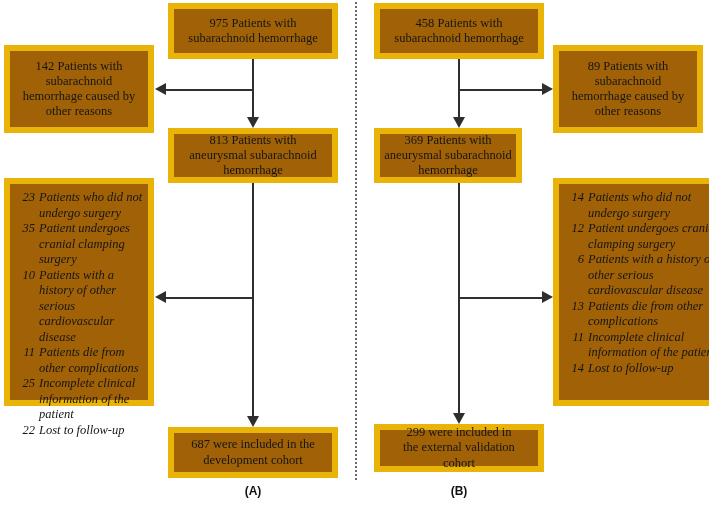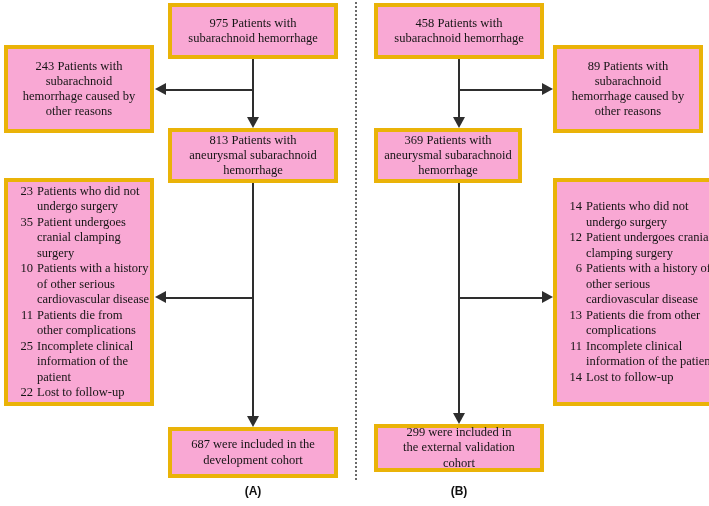--- a/index.html
+++ b/index.html
@@ -14,40 +14,41 @@
   #canvas {
     position: relative;
     width: 709px;
     height: 506px;
     background: #ffffff;
     overflow: hidden;
   }
   .box {
     position: absolute;
     box-sizing: border-box;
-    border: 4px solid #eab308;
-    background: #f9a8d4;
+    border: 6px solid #eab308;
+    background: #a16207;
     display: flex;
     align-items: center;
     justify-content: center;
     text-align: center;
     line-height: 1.22;
     font-size: 12.5px;
     color: #151515;
     padding: 2px 4px;
   }
   .box .inner {
     width: 100%;
     white-space: pre-line;
   }
   .box.listbox {
-    align-items: center;
+    align-items: flex-start;
     justify-content: flex-start;
     text-align: left;
     padding: 6px 0 6px 6px;
+    font-style: italic;
   }
   .box.listbox .inner {
     white-space: normal;
   }
   .listrow {
     display: flex;
     align-items: flex-start;
     line-height: 1.24;
     font-size: 12.5px;
     margin-bottom: 0px;
@@ -114,21 +115,21 @@
 <body>
 
 <div id="canvas">
 
   <div class="box" style="left:168px; top:3px; width:170px; height:56px;">
     <span class="inner">975 Patients with
 subarachnoid hemorrhage</span>
   </div>
 
   <div class="box" style="left:4px; top:45px; width:150px; height:88px;">
-    <span class="inner">243 Patients with
+    <span class="inner">142 Patients with
 subarachnoid
 hemorrhage caused by
 other reasons</span>
   </div>
 
   <div class="box" style="left:168px; top:128px; width:170px; height:55px;">
     <span class="inner">813 Patients with
 aneurysmal subarachnoid
 hemorrhage</span>
   </div>

